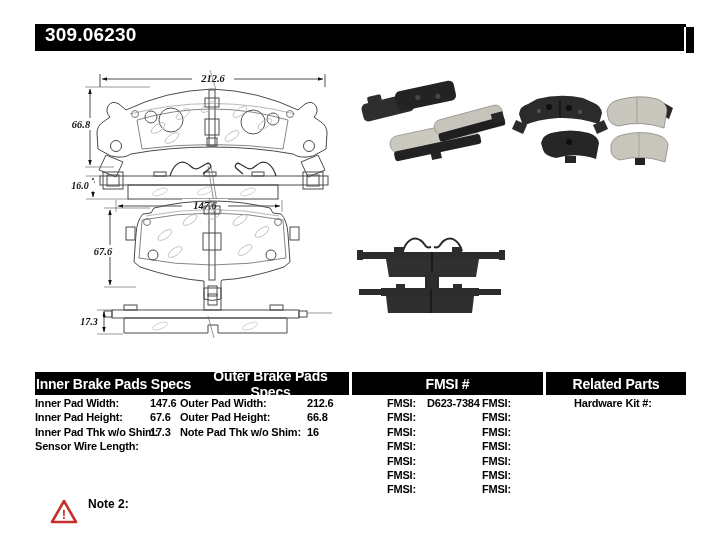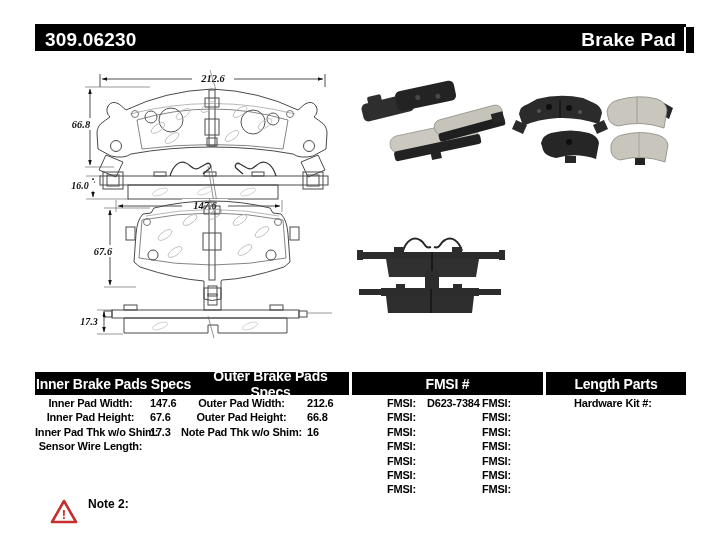--- a/index.html
+++ b/index.html
@@ -1,56 +1,55 @@
 <!DOCTYPE html>
 <html><head>
 <meta charset="utf-8">
 <style>
   html,body{margin:0;padding:0;background:#fff;}
   #page{position:relative;width:720px;height:557px;background:#fff;overflow:hidden;
         font-family:"Liberation Sans",sans-serif;color:#000;}
   
   .titlebar{position:absolute;left:35px;top:24px;width:651px;height:27px;background:#000;
-            display:flex;align-items:flex-end;justify-content:space-between;padding:0 10px;box-sizing:border-box;}
+            display:flex;align-items:flex-start;justify-content:space-between;padding:0 10px;box-sizing:border-box;}
   .titlebar .tl{color:#fff;font-weight:bold;font-size:19px;letter-spacing:.2px;}
   .titlebar-tail{position:absolute;left:684px;top:27px;width:8px;height:26px;background:#000;border-left:2px solid #fff;}
   
   #diagram{position:absolute;left:0;top:55px;}
   
   .hbar{position:absolute;top:372px;height:23px;background:#000;color:#fff;
         display:flex;align-items:center;}
   .hbar span{font-weight:bold;font-size:14px;letter-spacing:-.2px;text-align:center;}
   #hbar-specs{left:35px;width:314px;}
   #hbar-specs span{flex:1;text-align:center;}
   #hbar-fmsi{left:352px;width:191px;justify-content:center;}
   #hbar-related{left:546px;width:140px;justify-content:center;}
   
   .speccol{position:absolute;top:397px;}
   .spec-row{display:flex;height:14.4px;align-items:baseline;font-size:11px;font-weight:bold;letter-spacing:-.2px;white-space:nowrap;}
-  .spec-lbl{display:inline-block;text-align:center;}
+  .spec-lbl{display:inline-block;text-align:left;}
   .spec-val{margin-left:4px;}
   #inner-specs{left:35px;} #inner-specs .spec-lbl{width:111px;}
   #outer-specs{left:180px;} #outer-specs .spec-lbl{width:123px;}
   .fmsicol .spec-lbl{width:36px;text-align:left;margin-left:34px;}
   #fmsi-col1{left:353px;} #fmsi-col2{left:448px;}
   #related-col{left:550px;padding-left:24px;} #related-col .spec-lbl{width:auto;text-align:left;}
   
   .note-block{position:absolute;left:88px;top:497px;font-size:12px;font-weight:bold;line-height:15px;}
   .note-line{white-space:nowrap;}
   .note-red{color:#c42a2a;margin-left:9px;}
   #warn{position:absolute;left:50px;top:499px;}
 </style>
 </head>
 <body>
 
 <div id="page">
 
   <div class="titlebar">
     <span class="tl">309.06230</span>
-    <span class="tl">Brake Pad</span>
   </div>
   <div class="titlebar-tail"></div>
 
   <svg id="diagram" width="720" height="305" viewBox="0 55 720 305">
     <defs>
       <marker id="arr" viewBox="0 0 6 4" refX="5.6" refY="2" markerWidth="7" markerHeight="5" orient="auto-start-reverse">
         <path d="M0,0 L6,2 L0,4 Z" fill="#111"></path>
       </marker>
     </defs>
 
@@ -275,21 +274,21 @@
   </svg>
 
   <div class="hbar" id="hbar-specs">
     <span>Inner Brake Pads Specs</span>
     <span>Outer Brake Pads Specs</span>
   </div>
   <div class="hbar" id="hbar-fmsi">
     <span>FMSI #</span>
   </div>
   <div class="hbar" id="hbar-related">
-    <span>Length Parts</span>
+    <span>Related Parts</span>
   </div>
 
   <div class="speccol" id="inner-specs">
       <div class="spec-row">
       <span class="spec-lbl">Inner Pad Width:</span>
       <span class="spec-val">147.6</span>
     </div>
       <div class="spec-row">
       <span class="spec-lbl">Inner Pad Height:</span>
       <span class="spec-val">67.6</span>

